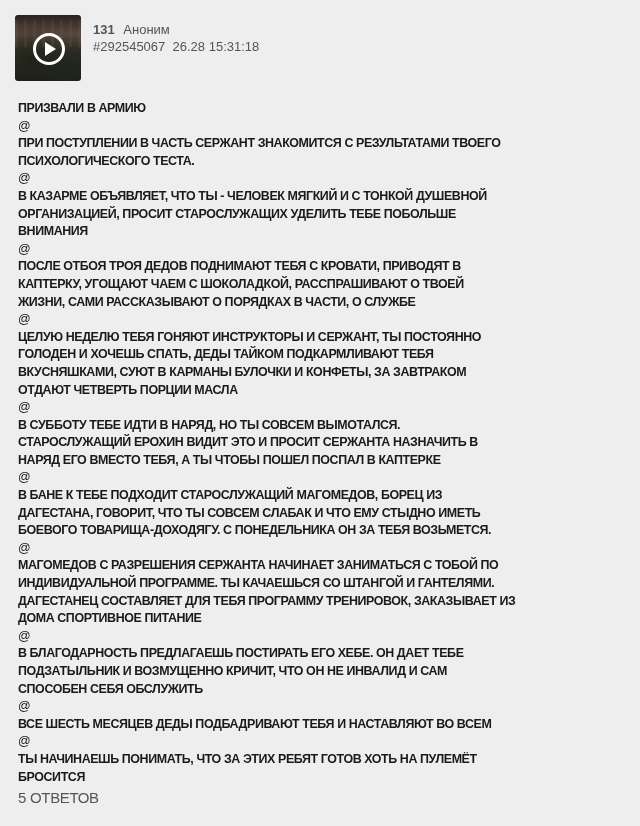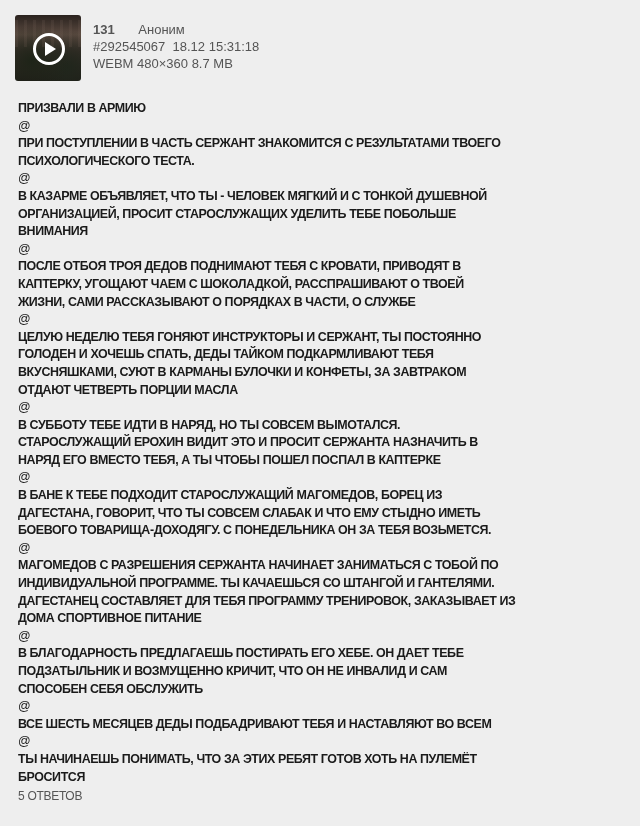--- a/index.html
+++ b/index.html
@@ -56,21 +56,21 @@
     border-bottom: 7px solid transparent;
   }
   .meta {
     position: absolute;
     left: 93px;
     top: 21px;
     color: #555555;
     font-size: 13px;
     line-height: 17px;
   }
-  .meta .num { font-weight: bold; margin-right: 20px; }
+  .meta .num { font-weight: bold; margin-right: 5px; }
   .meta .row { white-space: nowrap; }
   .body {
     position: absolute;
     left: 18px;
     top: 99px;
     width: 610px;
     color: #1a1a1a;
     font-family: "Liberation Sans", sans-serif;
     font-weight: bold;
     font-size: 13.4px;
@@ -78,21 +78,21 @@
     letter-spacing: -0.45px;
     transform: scaleX(0.93);
     transform-origin: left top;
   }
   .body .line { display: block; white-space: pre-wrap; }
   .body .at { font-weight: normal; }
   .replies {
     position: absolute;
     left: 18px;
     top: 789px;
-    font-size: 12px;
+    font-size: 15px;
     color: #555555;
     letter-spacing: -0.3px;
     cursor: pointer;
   }
 </style>
 </head>
 <body>
 
 <div class="post">
   <div class="thumb">
@@ -100,23 +100,22 @@
     <div class="play"></div>
   </div>
 
   <div class="meta">
     <div class="row">
       <span class="num">131</span>
       <span>Аноним</span>
     </div>
     <div class="row">
       <span>#292545067</span>&nbsp;
-      <span>18.12 15:31:18</span>
+      <span>26.28 15:31:18</span>
     </div>
-    <div class="row">WEBM 480×360 8.7 MB</div>
   </div>
 
   <div class="body" id="post-body">
       <span class="line">ПРИЗВАЛИ В АРМИЮ</span>
       <span class="line at">@</span>
       <span class="line">ПРИ ПОСТУПЛЕНИИ В ЧАСТЬ СЕРЖАНТ ЗНАКОМИТСЯ С РЕЗУЛЬТАТАМИ ТВОЕГО</span>
       <span class="line">ПСИХОЛОГИЧЕСКОГО ТЕСТА.</span>
       <span class="line at">@</span>
       <span class="line">В КАЗАРМЕ ОБЪЯВЛЯЕТ, ЧТО ТЫ - ЧЕЛОВЕК МЯГКИЙ И С ТОНКОЙ ДУШЕВНОЙ</span>
       <span class="line">ОРГАНИЗАЦИЕЙ, ПРОСИТ СТАРОСЛУЖАЩИХ УДЕЛИТЬ ТЕБЕ ПОБОЛЬШЕ</span>

